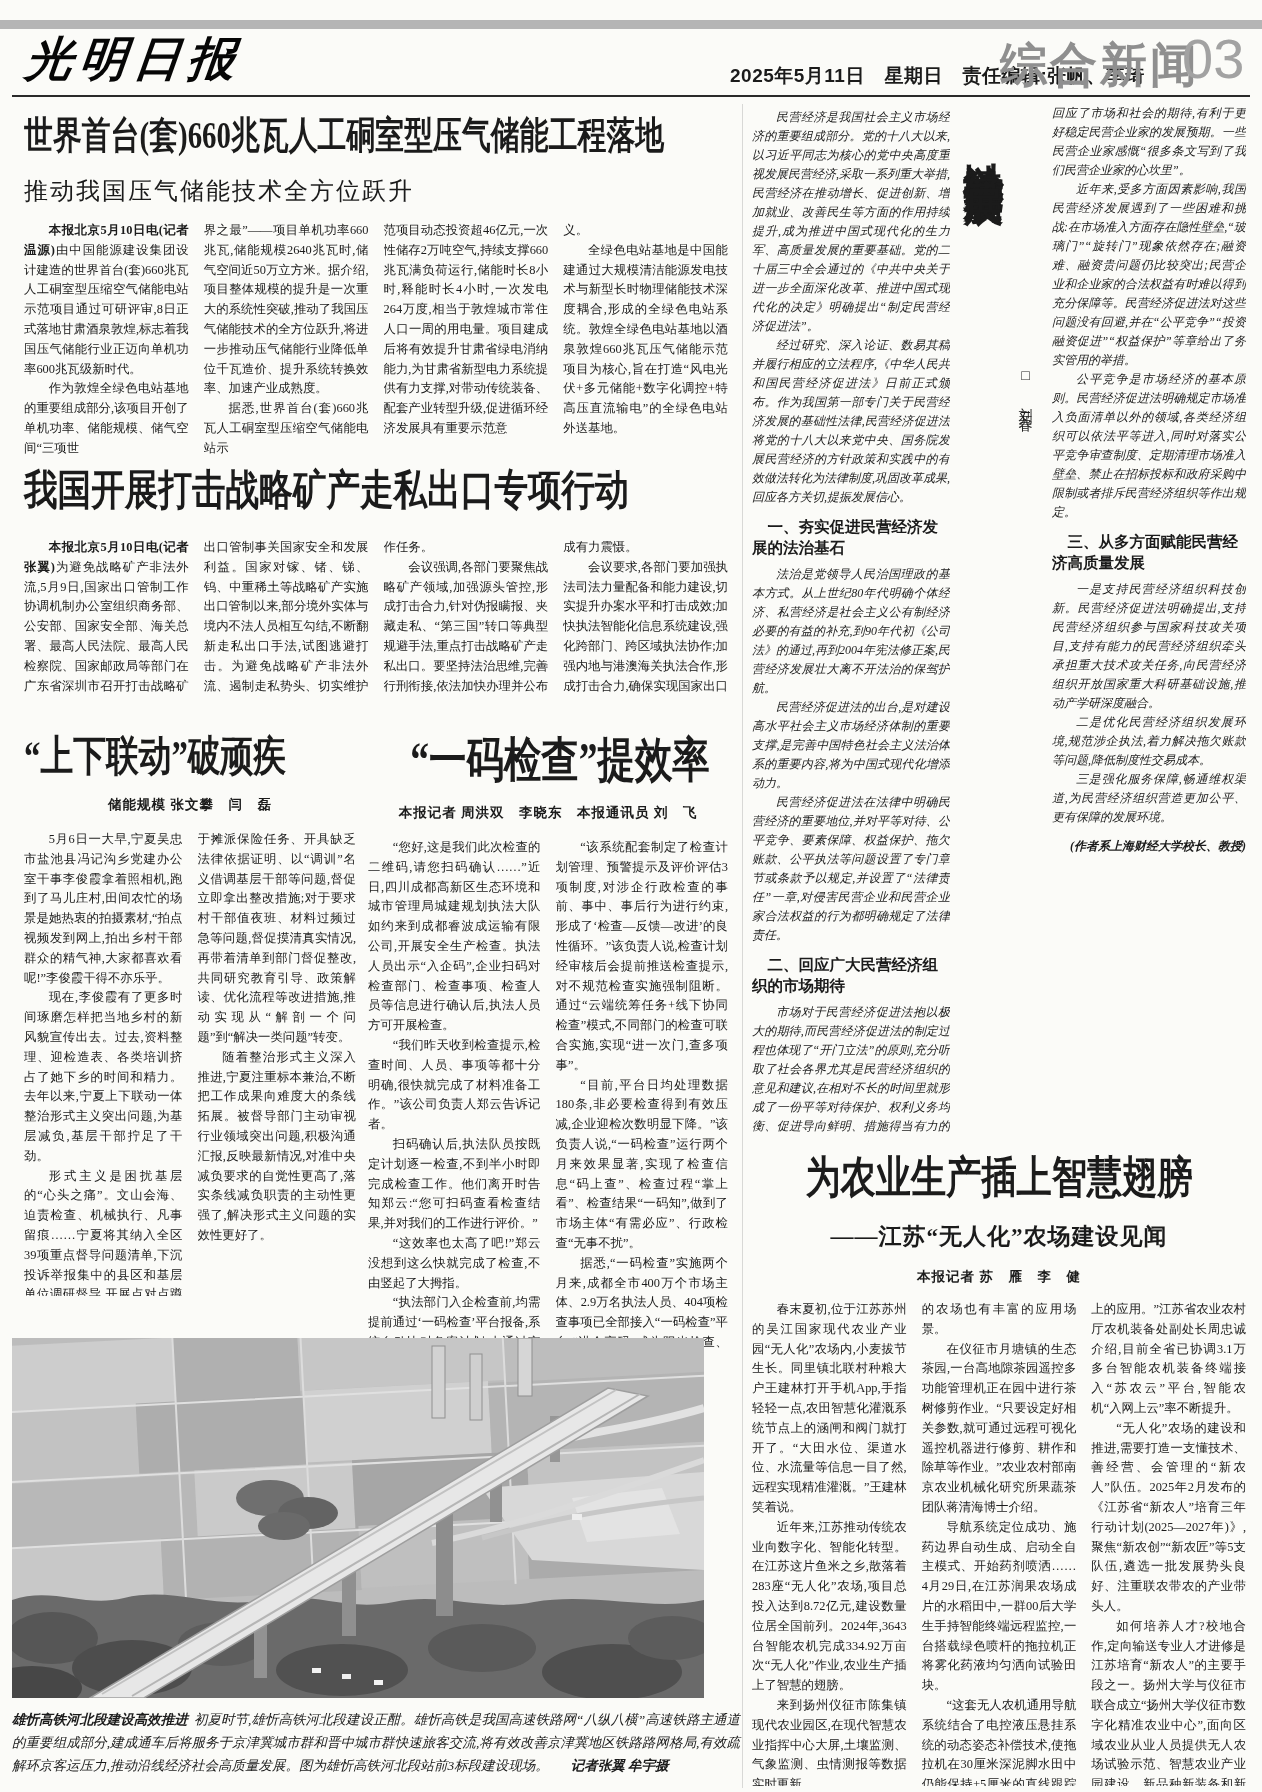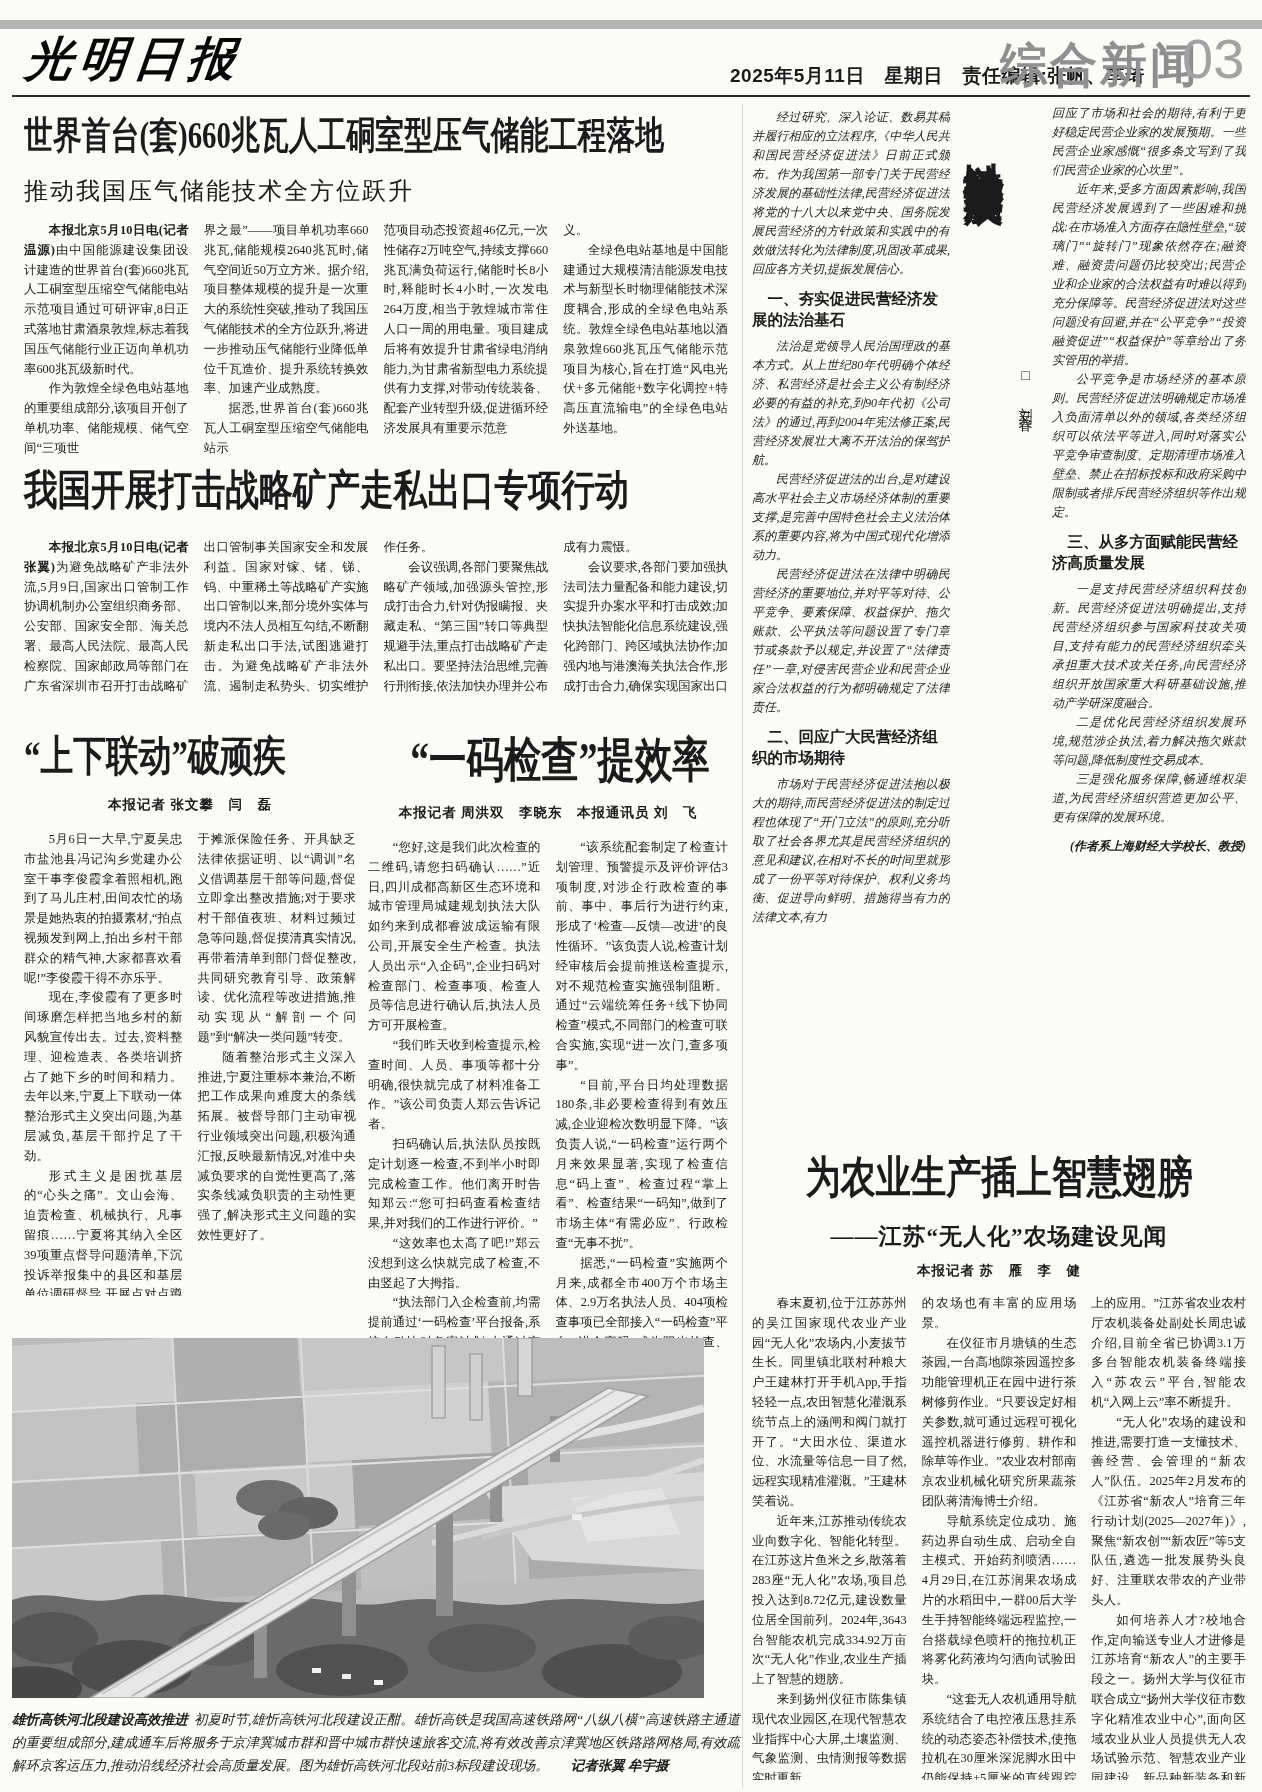--- a/index.html
+++ b/index.html
@@ -98,21 +98,21 @@
         </div>
       <div class="col">
           <p class="cont">成有力震慑。</p>
           <p>会议要求,各部门要加强执法司法力量配备和能力建设,切实提升办案水平和打击成效;加快执法智能化信息系统建设,强化跨部门、跨区域执法协作;加强内地与港澳海关执法合作,形成打击合力,确保实现国家出口管制目标,坚决维护国家安全和发展利益。</p>
         </div>
     </div>
   </section>
 
   <section class="abs" style="left:24px;top:728px;width:332px;">
     <h1 class="hl" style="font-size:42px;"><span class="sc" style="transform:scaleX(.78);">“上下联动”破顽疾</span></h1>
-    <div class="byline" style="margin-top:12px;">本报记者 张文攀　闫　磊</div>
+    <div class="byline" style="margin-top:12px;">储能规模 张文攀　闫　磊</div>
     <div class="cols" style="margin-top:16px;height:466px;">
       <div class="col">
           <p>5月6日一大早,宁夏吴忠市盐池县冯记沟乡党建办公室干事李俊霞拿着照相机,跑到了马儿庄村,田间农忙的场景是她热衷的拍摄素材,“拍点视频发到网上,拍出乡村干部群众的精气神,大家都喜欢看呢!”李俊霞干得不亦乐乎。</p>
           <p>现在,李俊霞有了更多时间琢磨怎样把当地乡村的新风貌宣传出去。过去,资料整理、迎检造表、各类培训挤占了她下乡的时间和精力。去年以来,宁夏上下联动一体整治形式主义突出问题,为基层减负,基层干部拧足了干劲。</p>
           <p>形式主义是困扰基层的“心头之痛”。文山会海、迫责检查、机械执行、凡事留痕……宁夏将其纳入全区39项重点督导问题清单,下沉投诉举报集中的县区和基层单位调研督导,开展点对点蹲点调研,分级分类解决问题。</p>
         </div>
       <div class="col">
           <p class="cont">于摊派保险任务、开具缺乏法律依据证明、以“调训”名义借调基层干部等问题,督促立即拿出整改措施;对于要求村干部值夜班、材料过频过急等问题,督促摸清真实情况,再带着清单到部门督促整改,共同研究教育引导、政策解读、优化流程等改进措施,推动实现从“解剖一个问题”到“解决一类问题”转变。</p>
           <p>随着整治形式主义深入推进,宁夏注重标本兼治,不断把工作成果向难度大的条线拓展。被督导部门主动审视行业领域突出问题,积极沟通汇报,反映最新情况,对准中央减负要求的自觉性更高了,落实条线减负职责的主动性更强了,解决形式主义问题的实效性更好了。</p>
         </div>
@@ -211,20 +211,21 @@
       </g>
     </svg>
   </div>
 
   <div class="caption">
     <b>雄忻高铁河北段建设高效推进</b><span>初夏时节,雄忻高铁河北段建设正酣。雄忻高铁是我国高速铁路网“八纵八横”高速铁路主通道的重要组成部分,建成通车后将服务于京津冀城市群和晋中城市群快速旅客交流,将有效改善京津冀地区铁路路网格局,有效疏解环京客运压力,推动沿线经济社会高质量发展。图为雄忻高铁河北段站前3标段建设现场。</span><span class="credit">记者张翼 牟宇摄</span>
   </div>
 
   <section class="abs" style="left:752px;top:104px;width:494px;height:1038px;">
     <div class="comm-col" style="left:0;top:4px;width:198px;height:1030px;">
+        <p>民营经济是我国社会主义市场经济的重要组成部分。党的十八大以来,以习近平同志为核心的党中央高度重视发展民营经济,采取一系列重大举措,民营经济在推动增长、促进创新、增加就业、改善民生等方面的作用持续提升,成为推进中国式现代化的生力军、高质量发展的重要基础。党的二十届三中全会通过的《中共中央关于进一步全面深化改革、推进中国式现代化的决定》明确提出“制定民营经济促进法”。</p>
         <p>经过研究、深入论证、数易其稿并履行相应的立法程序,《中华人民共和国民营经济促进法》日前正式颁布。作为我国第一部专门关于民营经济发展的基础性法律,民营经济促进法将党的十八大以来党中央、国务院发展民营经济的方针政策和实践中的有效做法转化为法律制度,巩固改革成果,回应各方关切,提振发展信心。</p>
         <p class="sec-h">一、夯实促进民营经济发展的法治基石</p>
         <p>法治是党领导人民治国理政的基本方式。从上世纪80年代明确个体经济、私营经济是社会主义公有制经济必要的有益的补充,到90年代初《公司法》的通过,再到2004年宪法修正案,民营经济发展壮大离不开法治的保驾护航。</p>
         <p>民营经济促进法的出台,是对建设高水平社会主义市场经济体制的重要支撑,是完善中国特色社会主义法治体系的重要内容,将为中国式现代化增添动力。</p>
         <p>民营经济促进法在法律中明确民营经济的重要地位,并对平等对待、公平竞争、要素保障、权益保护、拖欠账款、公平执法等问题设置了专门章节或条款予以规定,并设置了“法律责任”一章,对侵害民营企业和民营企业家合法权益的行为都明确规定了法律责任。</p>
         <p class="sec-h">二、回应广大民营经济组织的市场期待</p>
         <p>市场对于民营经济促进法抱以极大的期待,而民营经济促进法的制定过程也体现了“开门立法”的原则,充分听取了社会各界尤其是民营经济组织的意见和建议,在相对不长的时间里就形成了一份平等对待保护、权利义务均衡、促进导向鲜明、措施得当有力的法律文本,有力</p>
       </div>
     <div class="abs" style="left:204px;top:0;width:92px;height:1038px;">
       <div class="comm-title">以法治护航民营经济高质量发展</div>
@@ -238,21 +239,21 @@
         <p>一是支持民营经济组织科技创新。民营经济促进法明确提出,支持民营经济组织参与国家科技攻关项目,支持有能力的民营经济组织牵头承担重大技术攻关任务,向民营经济组织开放国家重大科研基础设施,推动产学研深度融合。</p>
         <p>二是优化民营经济组织发展环境,规范涉企执法,着力解决拖欠账款等问题,降低制度性交易成本。</p>
         <p>三是强化服务保障,畅通维权渠道,为民营经济组织营造更加公平、更有保障的发展环境。</p>
         <p class="right-note">(作者系上海财经大学校长、教授)</p>
       </div>
   </section>
 
   <section class="abs" style="left:752px;top:1148px;width:494px;">
     <h1 class="hl hl-center" style="font-size:44px;"><span class="sc" style="transform:scaleX(.8);">为农业生产插上智慧翅膀</span></h1>
     <div style="text-align:center;font-size:23px;font-weight:700;letter-spacing:1px;margin-top:14px;">——江苏“无人化”农场建设见闻</div>
-    <div class="byline" style="margin-top:10px;">本报记者 苏　雁　李　健</div>
+    <div class="byline" style="margin-top:16px;">本报记者 苏　雁　李　健</div>
     <div class="cols" style="margin-top:14px;height:486px;">
       <div class="col">
           <p>春末夏初,位于江苏苏州的吴江国家现代农业产业园“无人化”农场内,小麦拔节生长。同里镇北联村种粮大户王建林打开手机App,手指轻轻一点,农田智慧化灌溉系统节点上的涵闸和阀门就打开了。“大田水位、渠道水位、水流量等信息一目了然,远程实现精准灌溉。”王建林笑着说。</p>
           <p>近年来,江苏推动传统农业向数字化、智能化转型。在江苏这片鱼米之乡,散落着283座“无人化”农场,项目总投入达到8.72亿元,建设数量位居全国前列。2024年,3643台智能农机完成334.92万亩次“无人化”作业,农业生产插上了智慧的翅膀。</p>
           <p>来到扬州仪征市陈集镇现代农业园区,在现代智慧农业指挥中心大屏,土壤监测、气象监测、虫情测报等数据实时更新。</p>
         </div>
       <div class="col">
           <p class="cont">的农场也有丰富的应用场景。</p>
           <p>在仪征市月塘镇的生态茶园,一台高地隙茶园遥控多功能管理机正在园中进行茶树修剪作业。“只要设定好相关参数,就可通过远程可视化遥控机器进行修剪、耕作和除草等作业。”农业农村部南京农业机械化研究所果蔬茶团队蒋清海博士介绍。</p>
           <p>导航系统定位成功、施药边界自动生成、启动全自主模式、开始药剂喷洒……4月29日,在江苏润果农场成片的水稻田中,一群00后大学生手持智能终端远程监控,一台搭载绿色喷杆的拖拉机正将雾化药液均匀洒向试验田块。</p>

